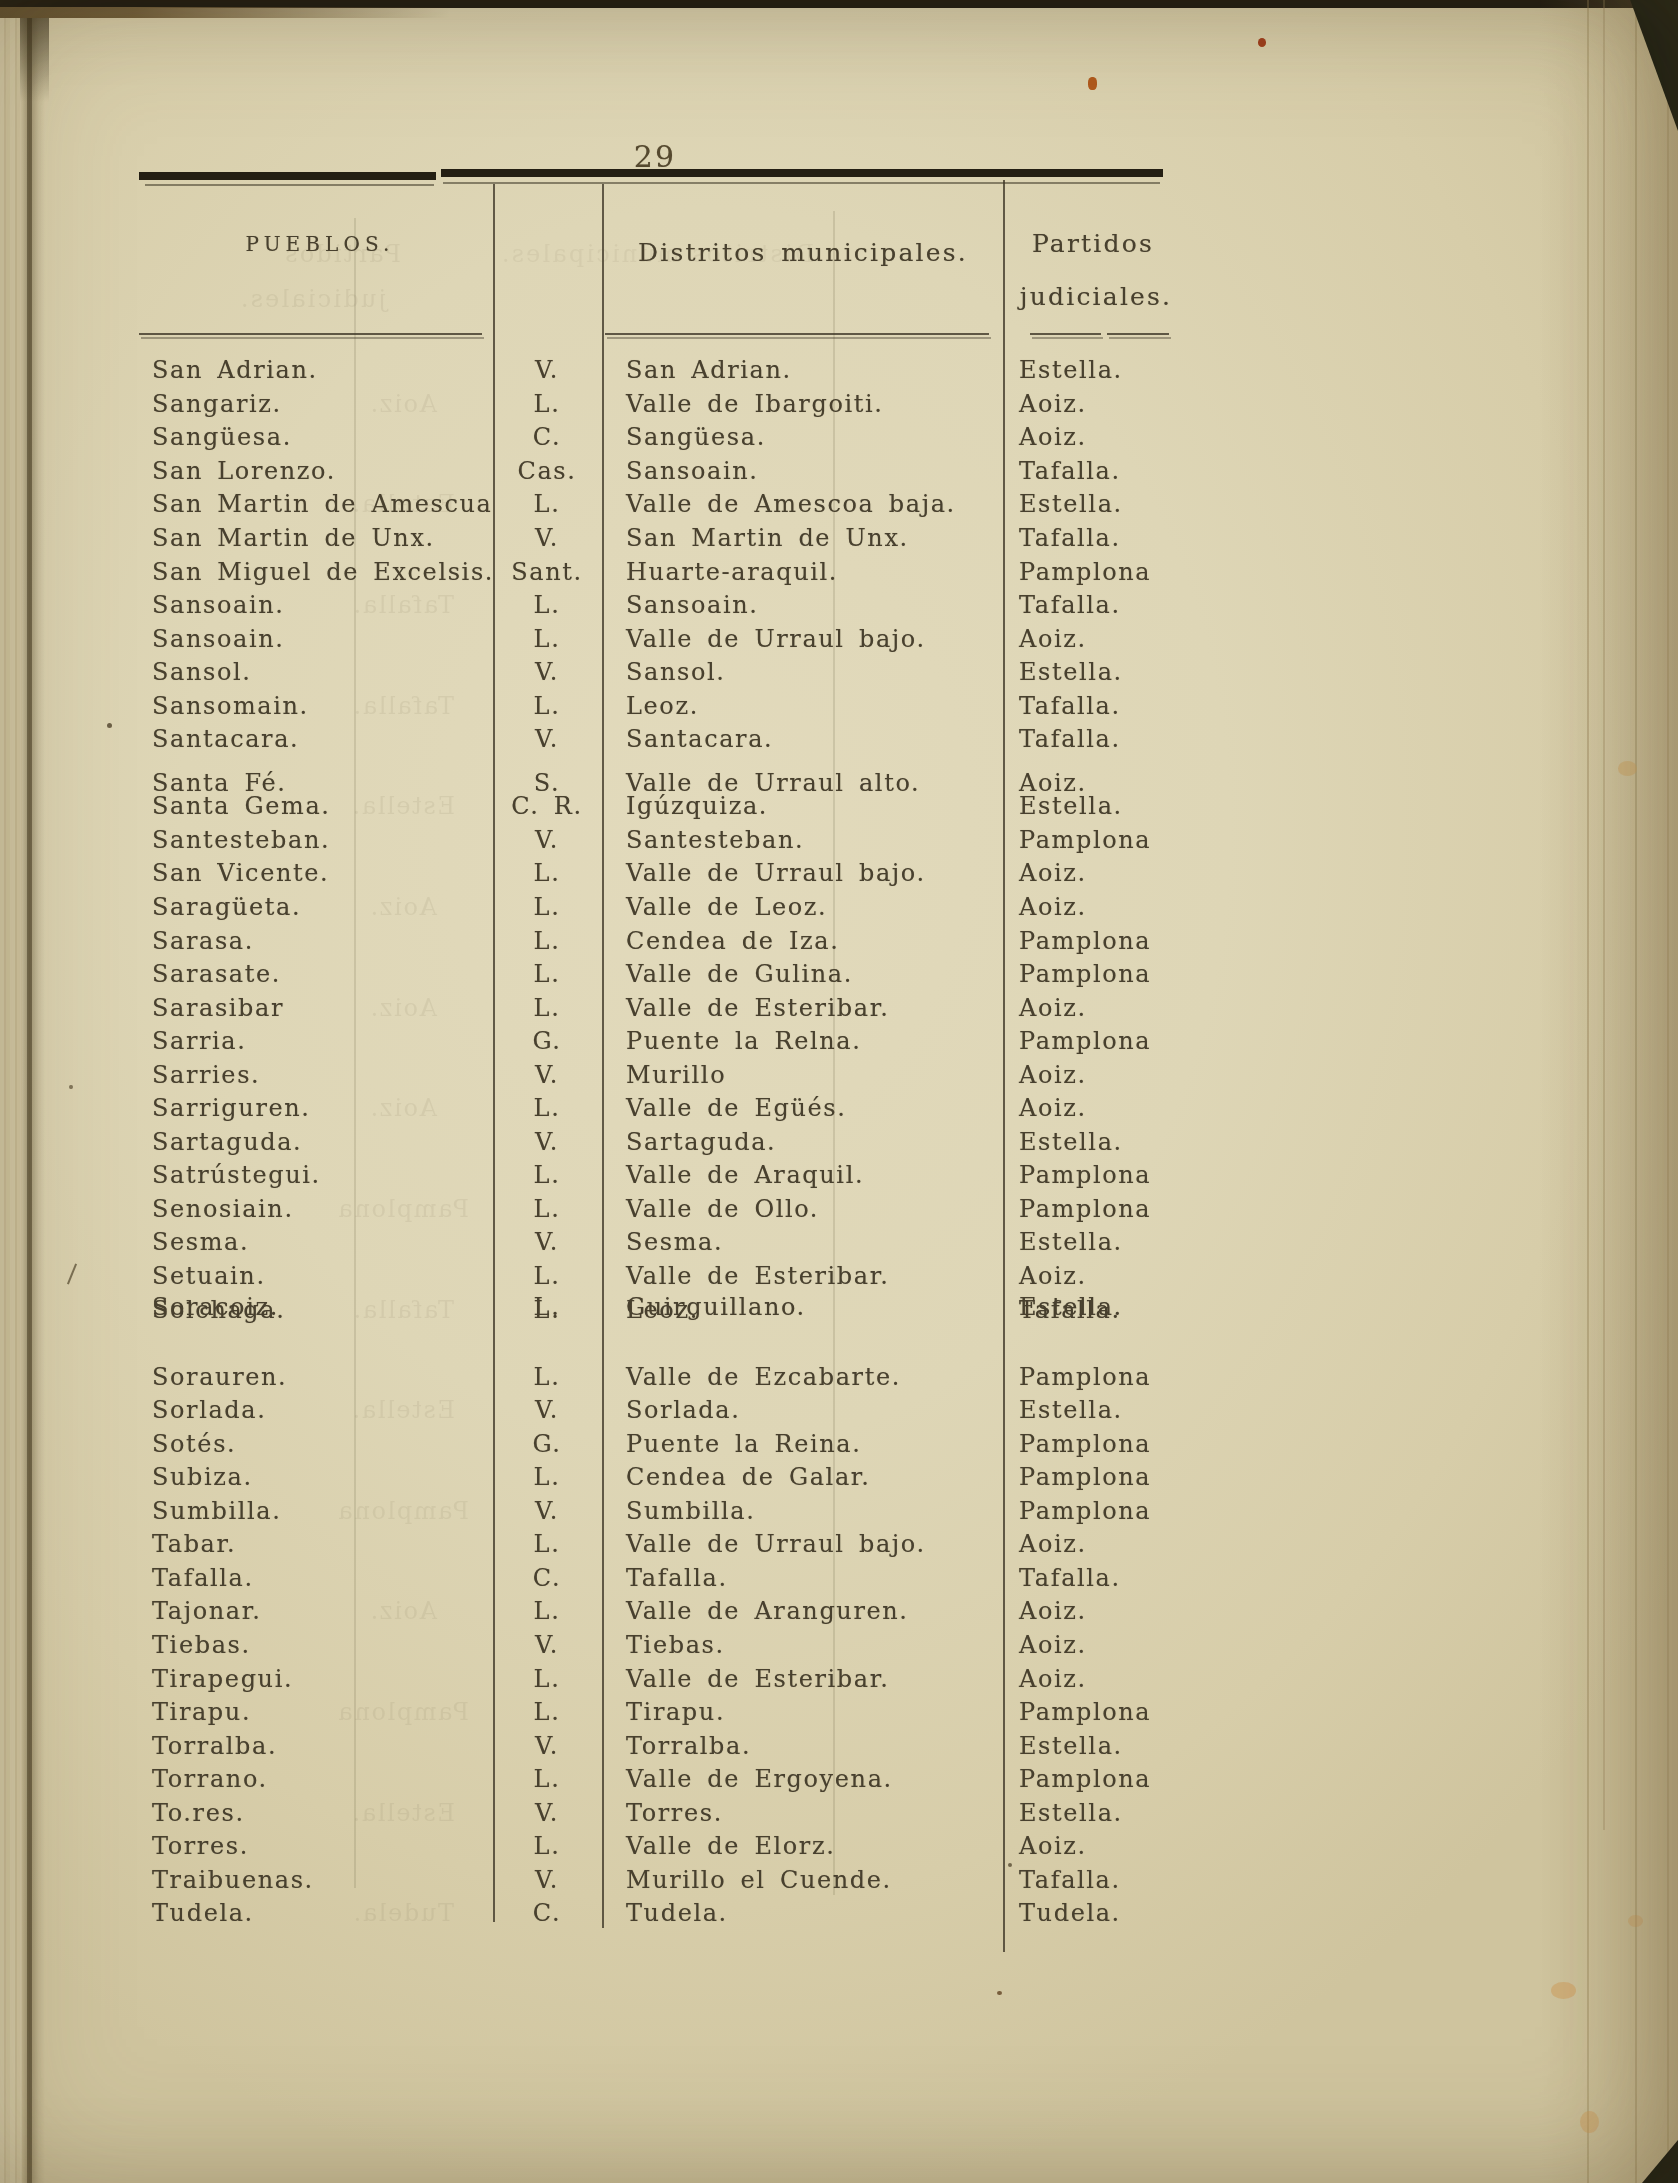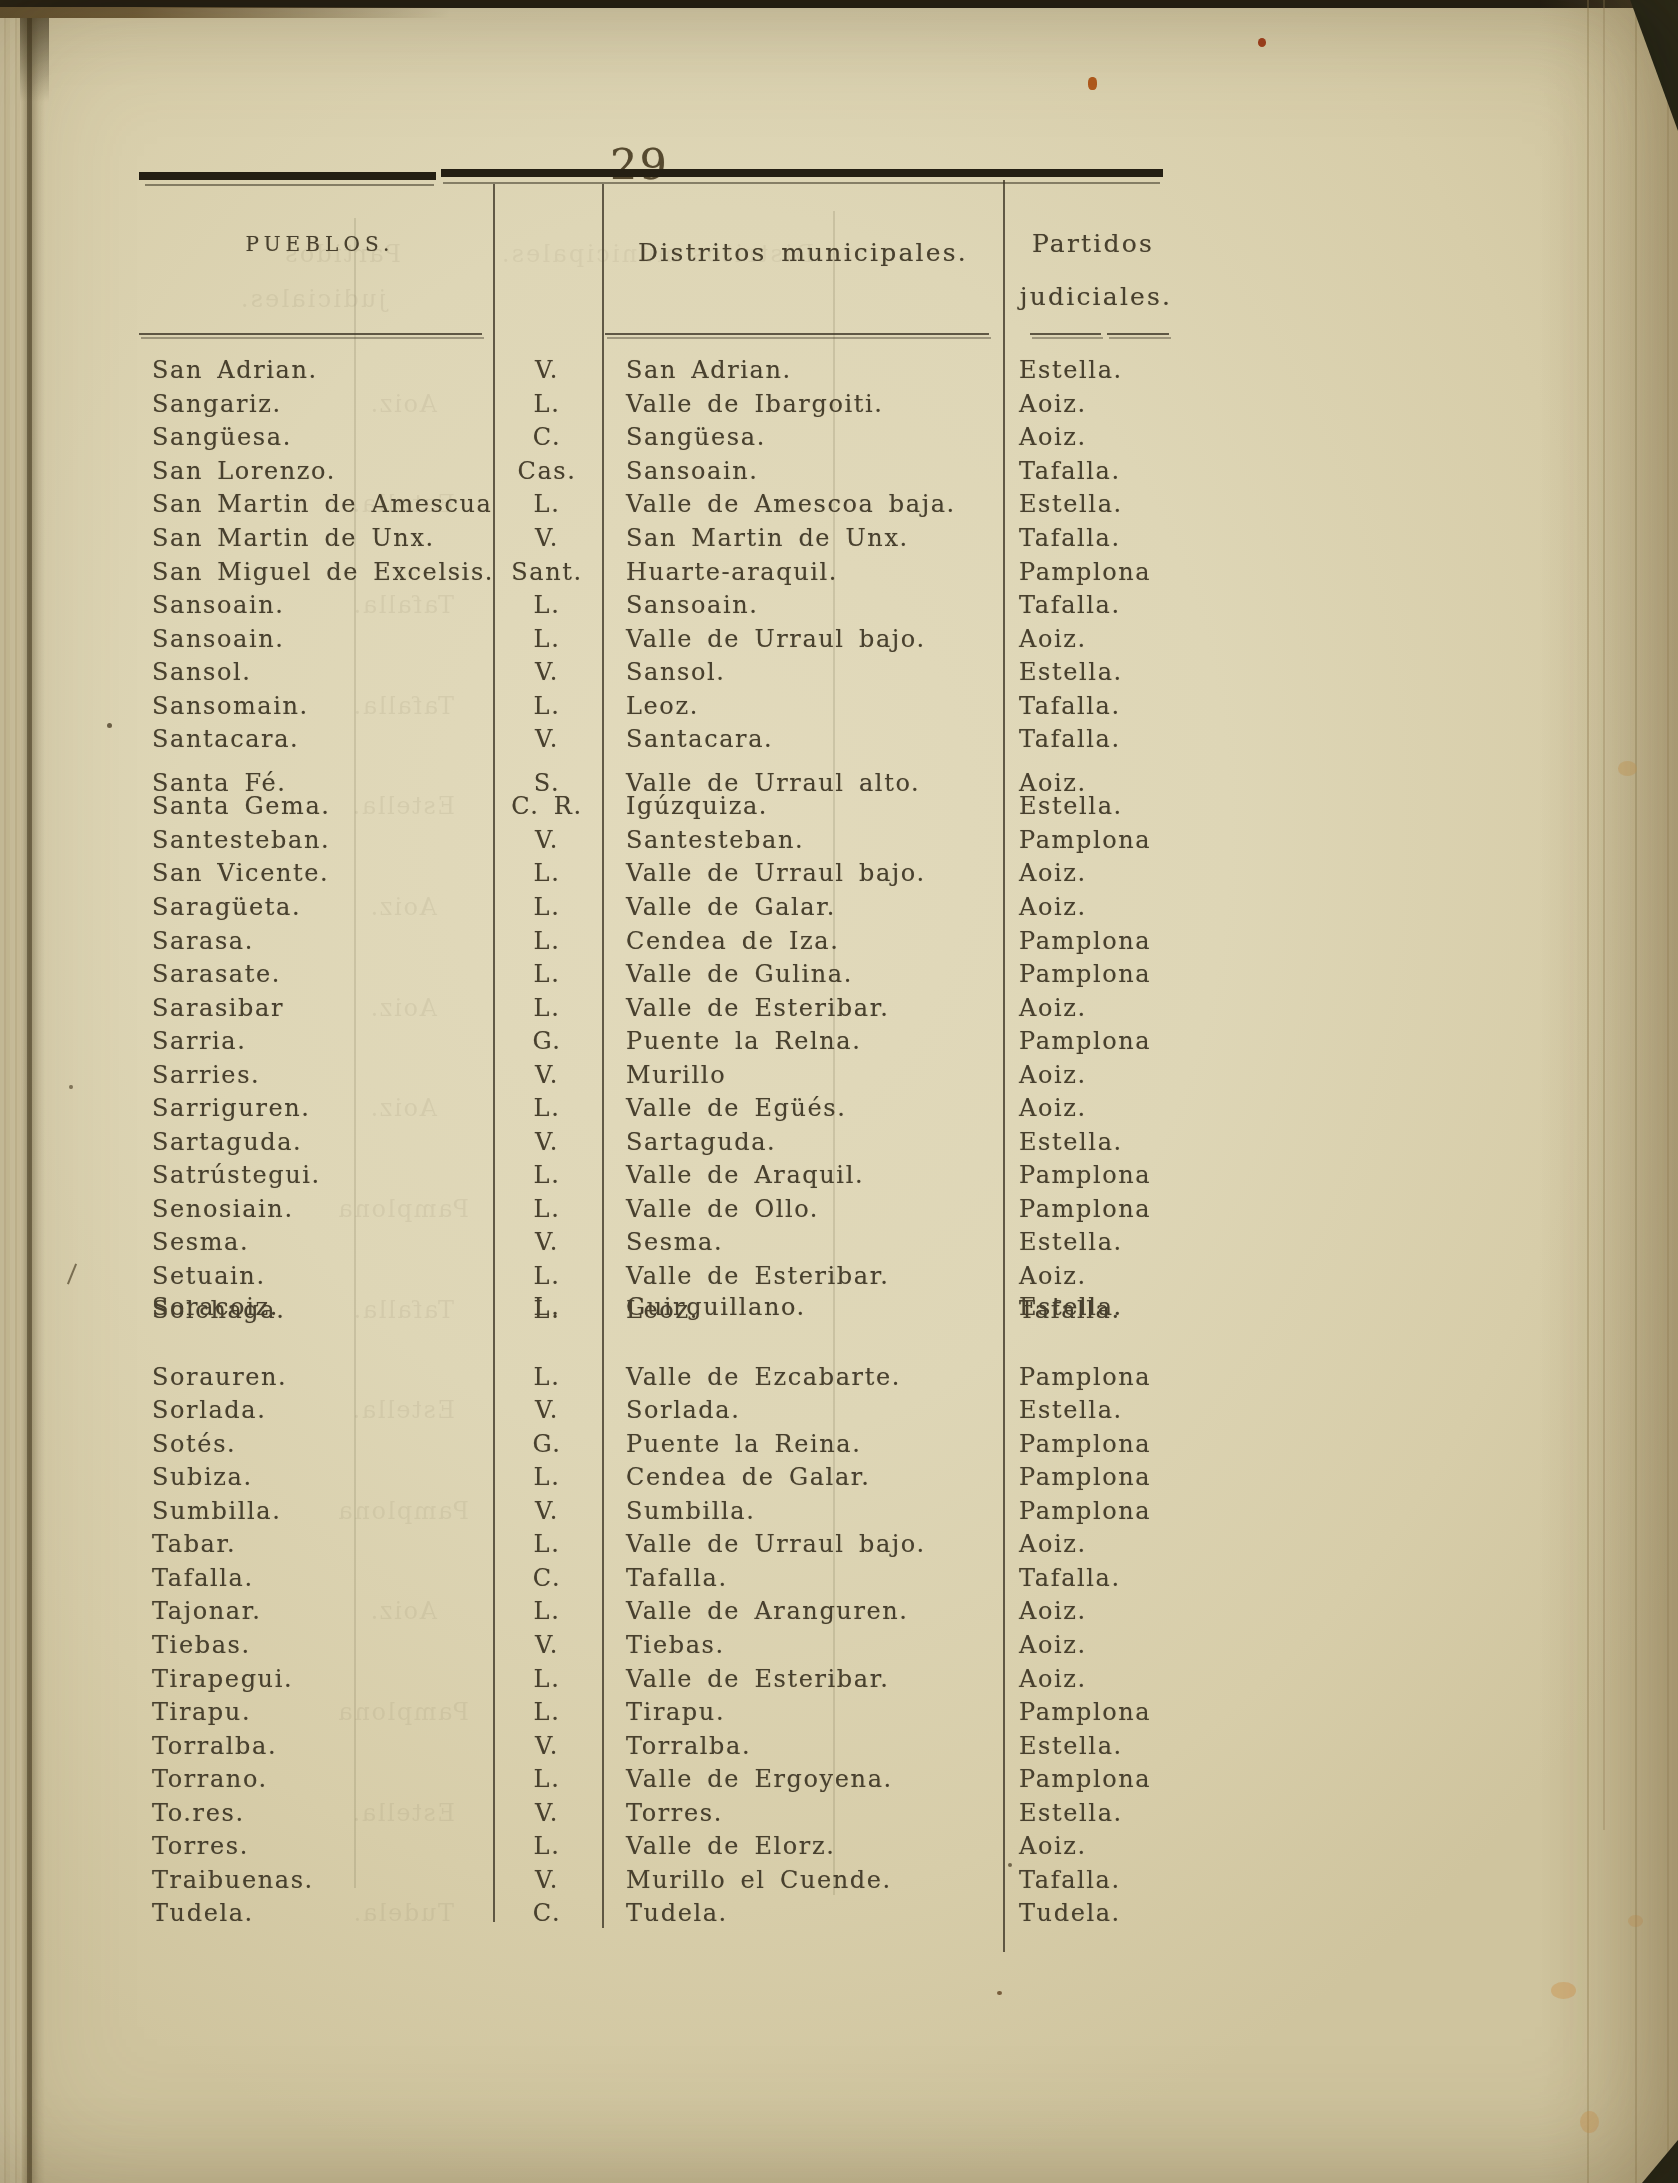--- a/index.html
+++ b/index.html
@@ -39,22 +39,22 @@
   #fold-line{left:1603px;top:0;width:2.2px;height:1830px;background:rgba(150,131,90,.33);position:absolute;}
   
   .hrule{position:absolute;background:#241f13;}
   .hrule-thin{position:absolute;background:rgba(45,39,24,.5);}
   .vrule{position:absolute;width:2.2px;background:rgba(62,54,38,.78);}
   .underline{position:absolute;height:2.2px;background:rgba(62,55,40,.8);}
   .underline:after{content:"";position:absolute;left:1.5px;right:-1.5px;top:4.4px;height:1.5px;background:rgba(62,55,40,.40);}
   .bleed-vline{position:absolute;width:1.5px;background:rgba(95,84,56,.16);}
   
   .ink{color:#48402e;text-shadow:0 0 0.7px rgba(72,64,46,.38);}
-  #page-number{position:absolute;left:610px;top:139px;width:90px;text-align:left;
-    font-size:43px;letter-spacing:2.2px;color:#55492f;text-shadow:0 0 0.7px rgba(85,73,47,.4);}
+  #page-number{position:absolute;left:610px;top:139px;width:90px;text-align:center;
+    font-size:30px;letter-spacing:2.2px;color:#55492f;text-shadow:0 0 0.7px rgba(85,73,47,.4);}
   .hdr{position:absolute;font-size:25px;letter-spacing:2.2px;word-spacing:4.4px;text-align:center;}
   #header-pueblos{left:145px;top:232px;width:350px;font-size:20px;letter-spacing:5.1px;}
   #header-distritos{left:602px;top:238px;width:402px;}
   #header-partidos-1{left:1009px;top:229px;width:168px;}
   #header-partidos-2{left:1009px;top:282px;width:174px;}
   #table-body{position:absolute;left:0;top:0;width:1679px;height:2183px;}
   .row{position:absolute;left:0;width:1679px;height:33px;font-size:24px;line-height:33px;
     letter-spacing:1.6px;word-spacing:5.1px;}
   .c-pueblo{position:absolute;left:152px;white-space:nowrap;}
   .c-abbr{position:absolute;left:494px;width:106px;text-align:center;}
@@ -237,21 +237,21 @@
       <div class="row ink" style="top: 857px;">
     <span class="c-pueblo">San Vicente.</span>
     <span class="c-abbr">L.</span>
     <span class="c-dist">Valle de Urraul bajo.</span>
     <span class="c-part">Aoiz.</span>
 
   </div>
       <div class="row ink" style="top: 891px;">
     <span class="c-pueblo">Saragüeta.</span>
     <span class="c-abbr">L.</span>
-    <span class="c-dist">Valle de Galar.</span>
+    <span class="c-dist">Valle de Leoz.</span>
     <span class="c-part">Aoiz.</span>
     <span class="c-ghost ghost">Aoiz.</span>
   </div>
       <div class="row ink" style="top: 925px;">
     <span class="c-pueblo">Sarasa.</span>
     <span class="c-abbr">L.</span>
     <span class="c-dist">Cendea de Iza.</span>
     <span class="c-part">Pamplona</span>
 
   </div>

